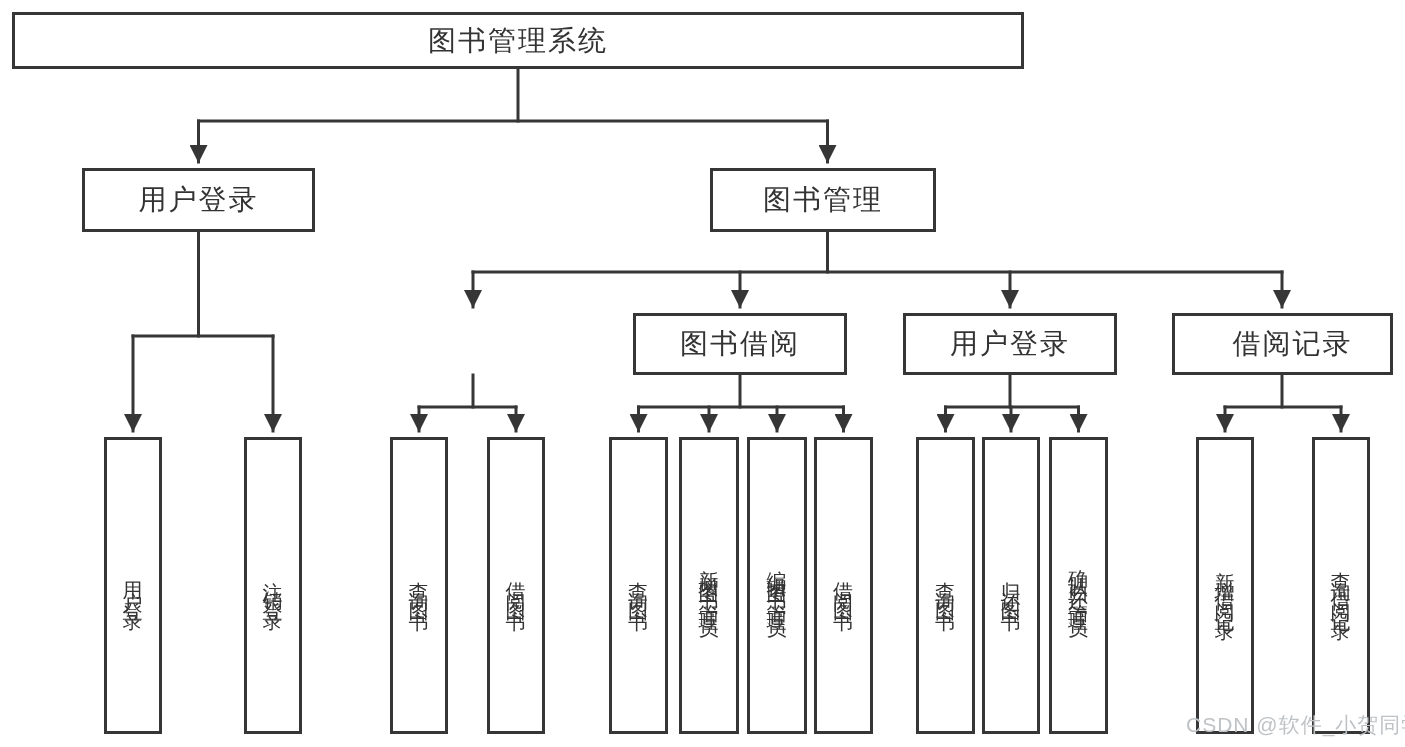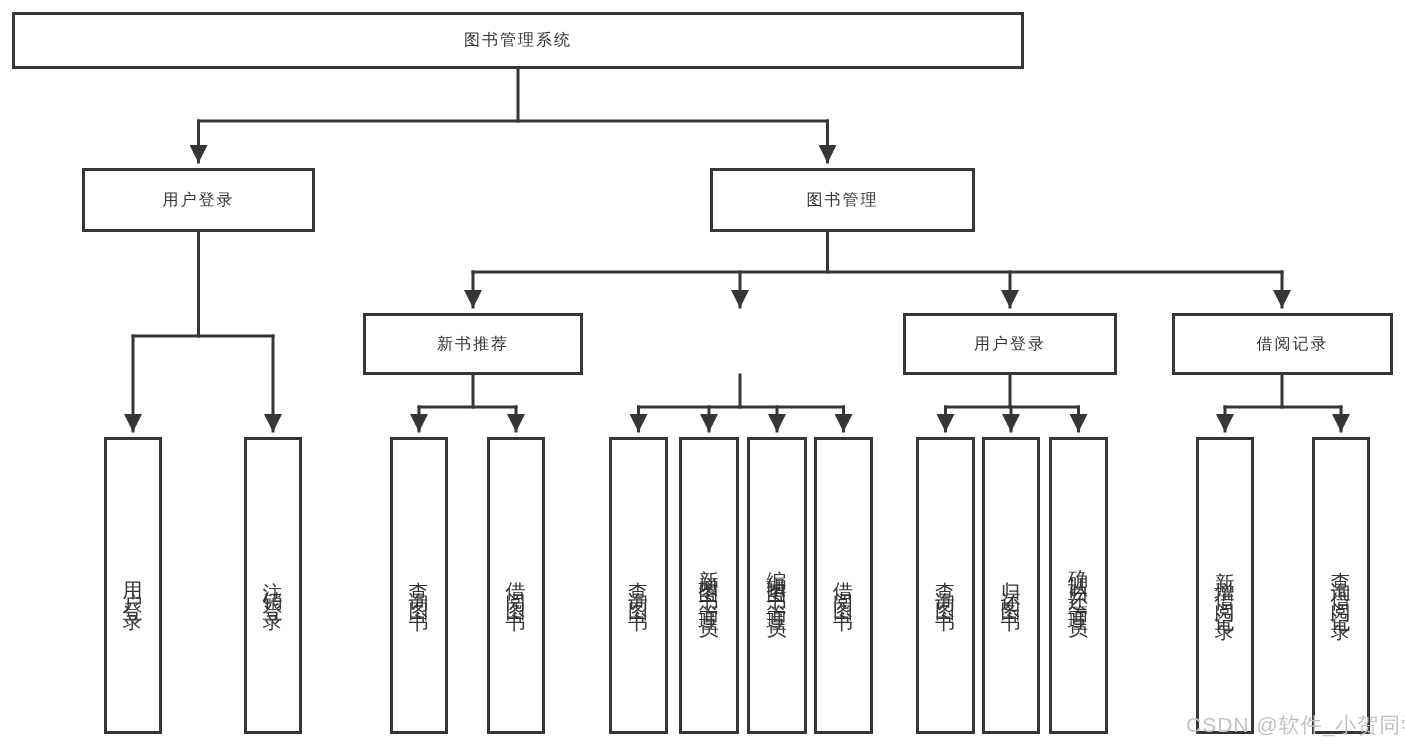--- a/index.html
+++ b/index.html
@@ -27,21 +27,21 @@
     stroke-linecap: square;
   }
   .hnode {
     position: absolute;
     box-sizing: border-box;
     border: 3px solid #363636;
     background: #ffffff;
     display: flex;
     align-items: center;
     justify-content: center;
-    font-size: 16px;
+    font-size: 28px;
     letter-spacing: 2px;
     color: #333333;
   }
   .leaf {
     position: absolute;
     box-sizing: border-box;
     border: 3px solid #363636;
     background: #ffffff;
     display: flex;
     align-items: center;
@@ -126,26 +126,26 @@
     <line x1="1341" y1="407" x2="1341" y2="431" marker-end="url(#arr)"></line>
   </svg>
 
   <div class="hnode" style="left:12px; top:12px; width:1012px; height:57px;">
     <span>图书管理系统</span>
   </div>
 
   <div class="hnode" style="left:82px; top:168px; width:233px; height:64px;">
     <span>用户登录</span>
   </div>
-  <div class="hnode" style="left:710px; top:168px; width:265px; height:64px;">
+  <div class="hnode" style="left:710px; top:168px; width:226px; height:64px;">
     <span>图书管理</span>
   </div>
 
-  <div class="hnode" style="left:363px; top:313px; width:220px; height:62px;">
-    <span>新书推荐</span>
+  <div class="hnode" style="left:633px; top:313px; width:214px; height:62px;">
+    <span>图书借阅</span>
   </div>
   <div class="hnode" style="left:903px; top:313px; width:214px; height:62px;">
     <span>用户登录</span>
   </div>
   <div class="hnode" style="left:1172px; top:313px; width:221px; height:62px;padding-left:20px;">
     <span>借阅记录</span>
   </div>
 
   <div class="leaf" style="left:104px; width:58px;">
     <span class="vtext">用户登录</span>

